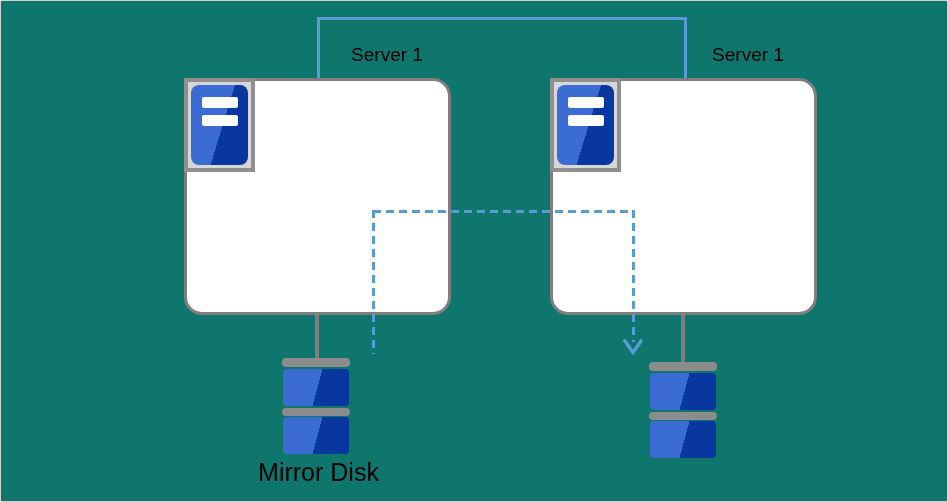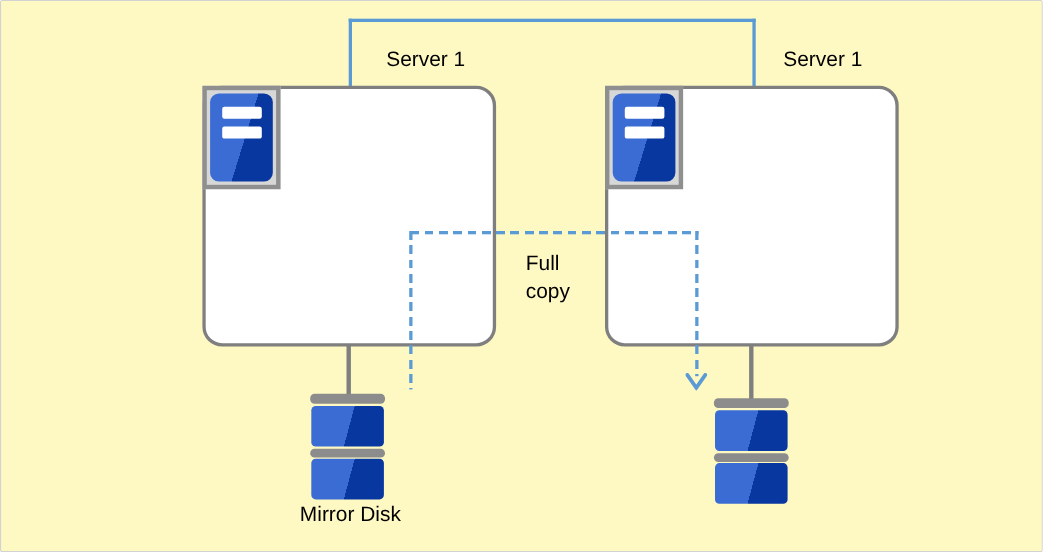--- a/index.html
+++ b/index.html
@@ -1,18 +1,18 @@
 <!DOCTYPE html>
 <html><head>
 <meta charset="utf-8">
 <style>
   html,body{margin:0;padding:0;background:#fff;}
   .canvas{
     position:relative;width:946px;height:500px;margin:0;
-    border:1px solid #D2D2D2;border-radius:2px;background:#fef9c3;
+    border:1px solid #D2D2D2;border-radius:2px;background:#0f766e;
     font-family:"Liberation Sans","DejaVu Sans",sans-serif;color:#000;
     overflow:hidden;
   }
   .abs{position:absolute;box-sizing:border-box;}
 
   
   .top-link{
     left:316px;top:16px;width:370px;height:62px;
     border-top:3px solid #5B9BD5;border-left:3px solid #5B9BD5;border-right:3px solid #5B9BD5;
   }
@@ -78,21 +78,21 @@
   .dash-v-right{
     left:631px;top:209px;width:3px;height:132px;
     background:repeating-linear-gradient(to bottom,#5B9BD5 0 8px,transparent 8px 13px);
   }
   .arrow-head{left:622px;top:338px;width:20px;height:16px;}
 
   .full-copy-label{
     left:477px;top:226px;font-size:19px;line-height:26px;white-space:pre-line;
   }
   .mirror-disk-label{
-    left:255px;top:457px;width:125px;text-align:center;font-size:19px;
+    left:255px;top:457px;width:125px;text-align:center;font-size:25px;
   }
 </style>
 </head>
 <body>
 
 <div class="canvas">
 
   <div class="abs top-link"></div>
 
   <div class="abs server-label s1">Server 1</div>
@@ -127,17 +127,15 @@
   <div class="abs disk-cap d2 cap2"></div>
   <div class="abs disk-body d2 body2"></div>
 
   <div class="abs dash-v-left"></div>
   <div class="abs dash-h"></div>
   <div class="abs dash-v-right"></div>
   <svg class="abs arrow-head" viewBox="0 0 20 16">
     <polyline points="1.8,1.8 10,13.5 18.2,1.8" fill="none" stroke="#5B9BD5" stroke-width="3.4" stroke-linecap="round" stroke-linejoin="miter"></polyline>
   </svg>
 
-  <div class="abs full-copy-label">Full
-copy</div>
   <div class="abs mirror-disk-label">Mirror Disk</div>
 
 </div>
 
 </body></html>

